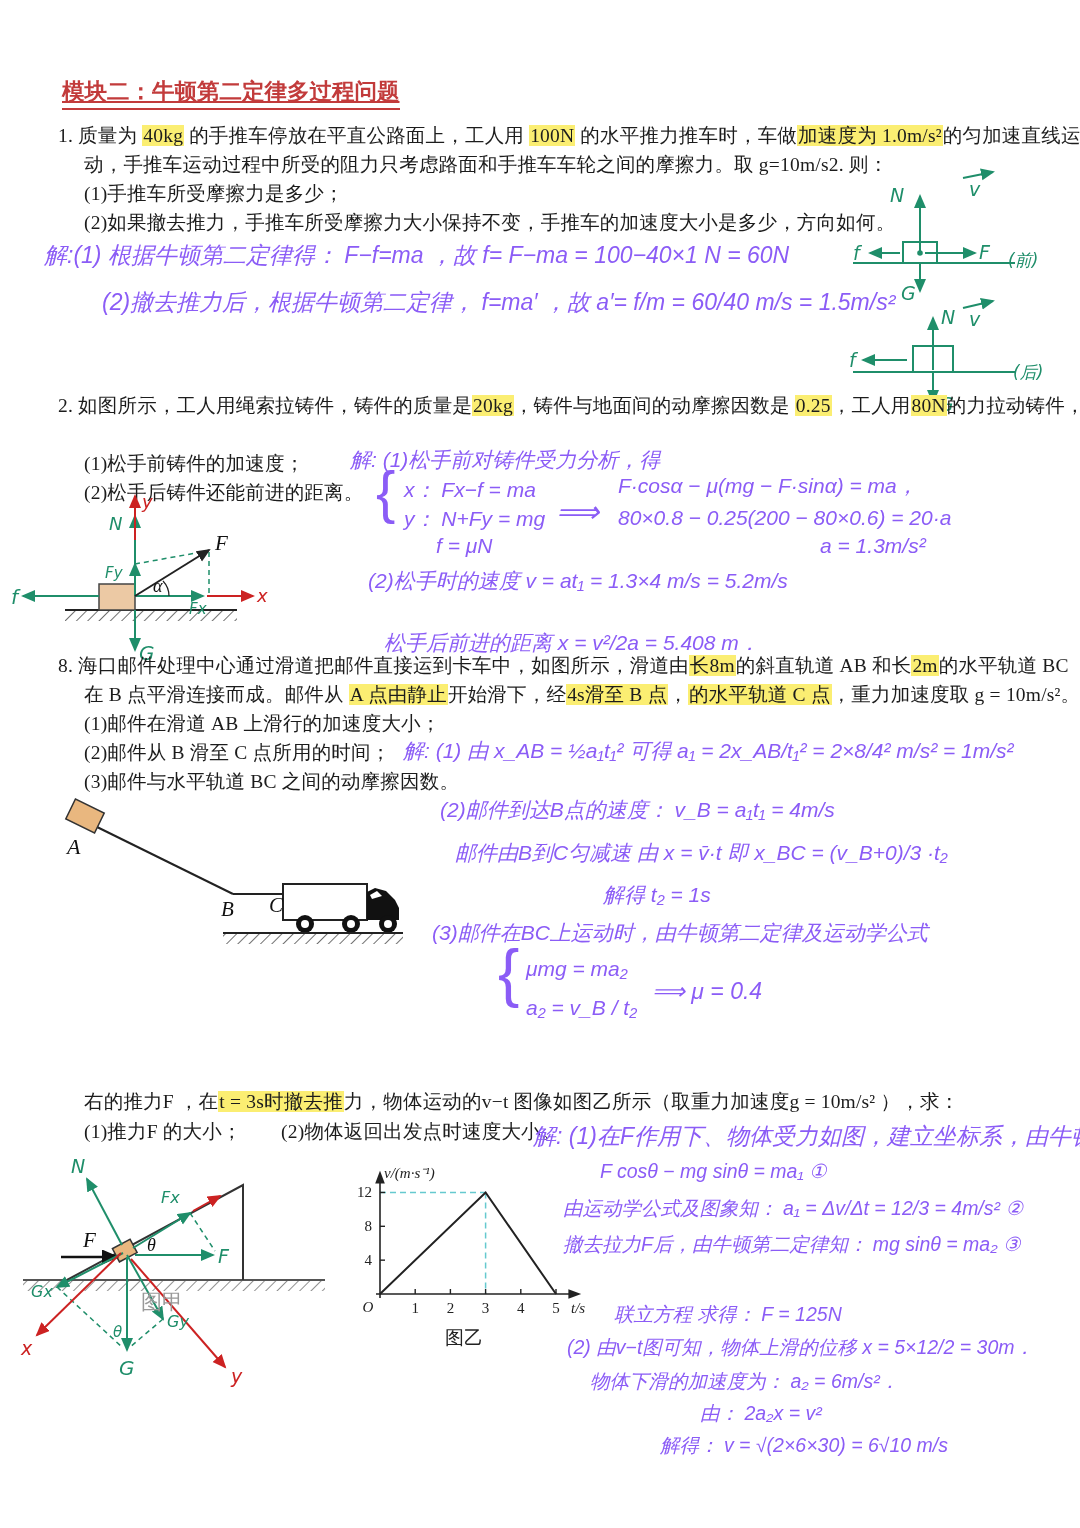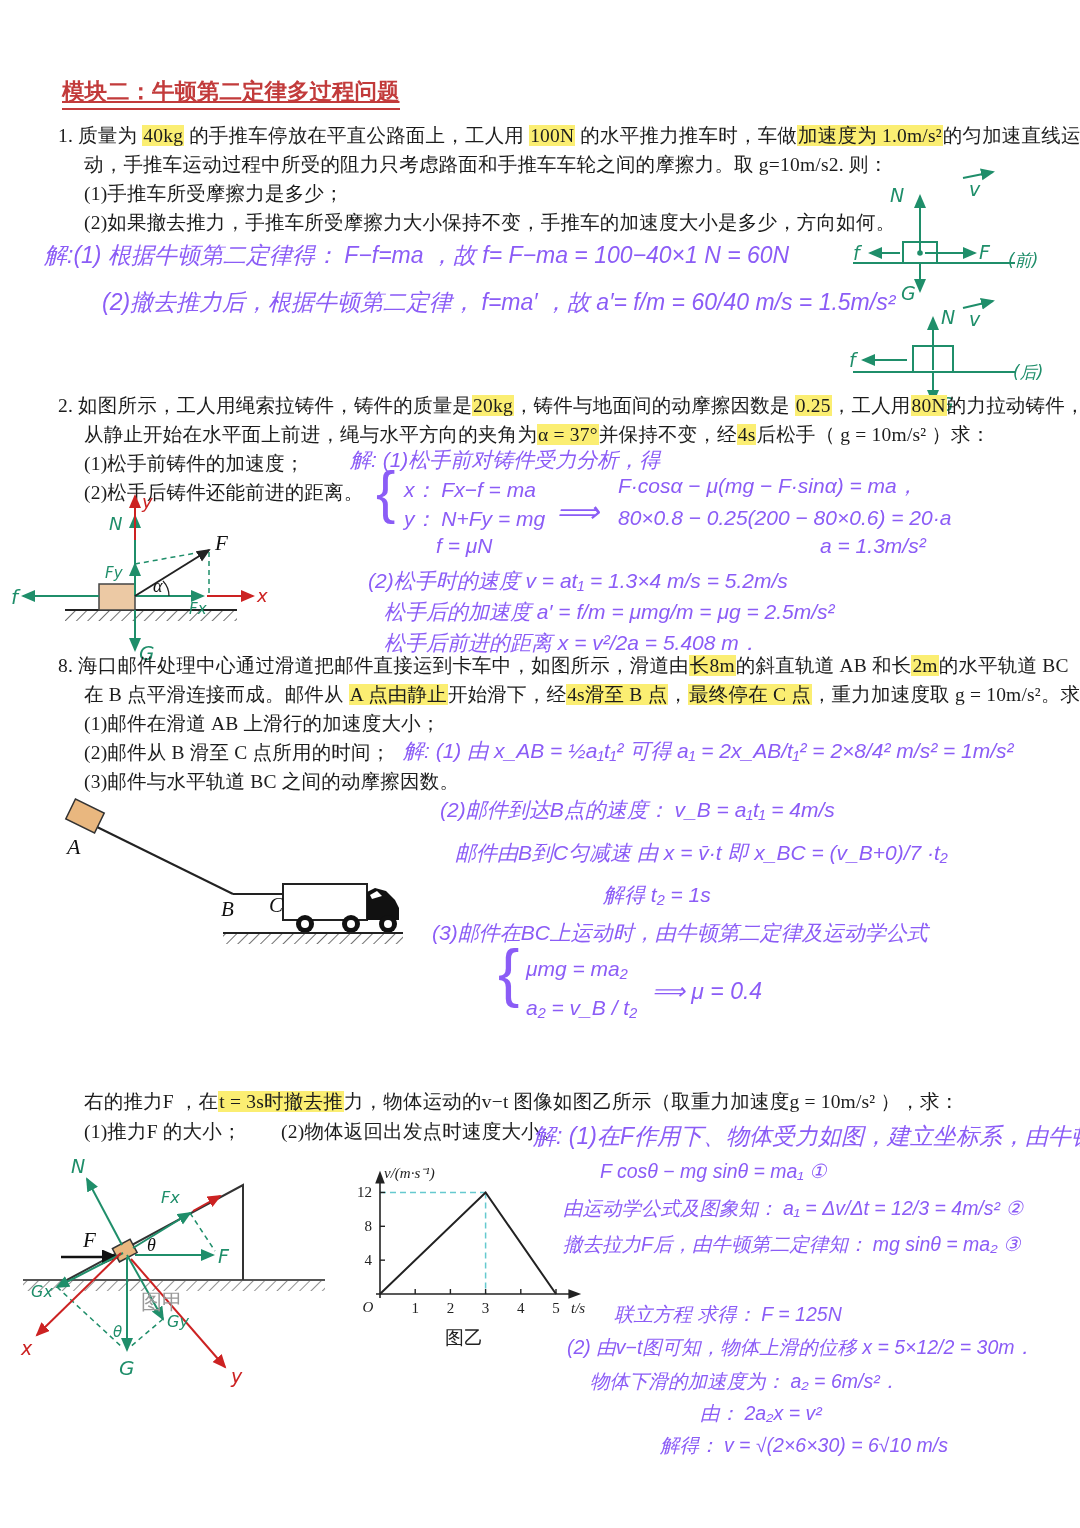--- a/index.html
+++ b/index.html
@@ -68,35 +68,33 @@
       <line x1="88" y1="204" x2="88" y2="234" marker-end="url(#ag)"></line>
     </g>
     <text class="glabel" x="96" y="156" font-size="19">N</text>
     <text class="glabel" x="124" y="158" font-size="19">v</text>
     <text class="glabel" x="4" y="199" font-size="19">f</text>
     <text class="glabel" x="94" y="243" font-size="19">G</text>
     <text class="glabel" x="168" y="210" font-size="17" font-style="normal">(后)</text>
   </svg>
 
   <div class="abs printed" style="left:58px;top:392px"><span>2. 如图所示，工人用绳索拉铸件，铸件的质量是</span><span class="hl">20kg</span><span>，铸件与地面间的动摩擦因数是 </span><span class="hl">0.25</span><span>，工人用</span><span class="hl">80N</span><span>的力拉动铸件，</span></div>
-  <div class="abs printed" style="left:84px;top:421px"><span>从静止开始在水平面上前进，绳与水平方向的夹角为</span><span class="hl">α = 37°</span><span>并保持不变，经</span><span class="hl">4s</span><span>后松手（ g = 10m/s² ）求：</span></div>
   <div class="abs printed" style="left:84px;top:450px"><span>(1)松手前铸件的加速度；</span></div>
   <div class="abs printed" style="left:84px;top:479px"><span>(2)松手后铸件还能前进的距离。</span></div>
 
   <div class="abs hw" style="left:350px;top:446px">解: (1)松手前对铸件受力分析，得</div>
   <div class="abs hw brace" style="left:376px;top:466px;font-size:58px">{</div>
   <div class="abs hw" style="left:404px;top:476px">x： Fx−f = ma</div>
   <div class="abs hw" style="left:404px;top:505px">y： N+Fy = mg</div>
   <div class="abs hw" style="left:436px;top:534px">f = μN</div>
   <div class="abs hw imply" style="left:556px;top:494px">⟹</div>
   <div class="abs hw" style="left:618px;top:472px">F·cosα − μ(mg − F·sinα) = ma，</div>
   <div class="abs hw" style="left:618px;top:506px">80×0.8 − 0.25(200 − 80×0.6) = 20·a</div>
   <div class="abs hw" style="left:820px;top:534px">a = 1.3m/s²</div>
   <div class="abs hw" style="left:368px;top:567px">(2)松手时的速度 v = at₁ = 1.3×4 m/s = 5.2m/s</div>
-  <div class="abs hw" style="left:384px;top:598px">松手后的加速度 a′ = f/m = μmg/m = μg = 2.5m/s²</div>
   <div class="abs hw" style="left:384px;top:629px">松手后前进的距离 x = v²/2a = 5.408 m．</div>
 
   <svg class="abs" style="left:5px;top:488px" width="270" height="180" viewBox="0 0 270 180">
     <defs>
       <marker id="ag2" markerWidth="9" markerHeight="8" refX="6" refY="3" orient="auto">
           <path d="M0,0 L7,3 L0,6 Z" fill="#1f8e6a"></path>
         </marker>
       <marker id="ar2" markerWidth="9" markerHeight="8" refX="6" refY="3" orient="auto">
           <path d="M0,0 L7,3 L0,6 Z" fill="#cc2222"></path>
         </marker>
@@ -128,28 +126,28 @@
     <text class="glabel" x="6" y="116" font-size="20">f</text>
     <text class="glabel" x="184" y="126" font-size="15">Fx</text>
     <text class="glabel" x="134" y="172" font-size="20">G</text>
     <text class="plabel" x="210" y="62" font-size="21">F</text>
     <text class="plabel" x="148" y="104" font-size="18">α</text>
     <text class="rlabel" x="137" y="20" font-size="18">y</text>
     <text class="rlabel" x="252" y="114" font-size="18">x</text>
   </svg>
 
   <div class="abs printed" style="left:58px;top:652px"><span>8. 海口邮件处理中心通过滑道把邮件直接运到卡车中，如图所示，滑道由</span><span class="hl">长8m</span><span>的斜直轨道 AB 和长</span><span class="hl">2m</span><span>的水平轨道 BC</span></div>
-  <div class="abs printed" style="left:84px;top:681px"><span>在 B 点平滑连接而成。邮件从 </span><span class="hl">A 点由静止</span><span>开始滑下，经</span><span class="hl">4s滑至 B 点</span><span>，</span><span class="hl">最终停在 C 点</span><span>，重力加速度取 g = 10m/s²。求：</span></div>
+  <div class="abs printed" style="left:84px;top:681px"><span>在 B 点平滑连接而成。邮件从 </span><span class="hl">A 点由静止</span><span>开始滑下，经</span><span class="hl">4s滑至 B 点</span><span>，</span><span class="hl">的水平轨道 C 点</span><span>，重力加速度取 g = 10m/s²。求：</span></div>
   <div class="abs printed" style="left:84px;top:710px"><span>(1)邮件在滑道 AB 上滑行的加速度大小；</span></div>
   <div class="abs printed" style="left:84px;top:739px"><span>(2)邮件从 B 滑至 C 点所用的时间；</span></div>
   <div class="abs printed" style="left:84px;top:768px"><span>(3)邮件与水平轨道 BC 之间的动摩擦因数。</span></div>
 
   <div class="abs hw" style="left:403px;top:737px">解: (1) 由 x_AB = ½a₁t₁²  可得 a₁ = 2x_AB/t₁² = 2×8/4² m/s² = 1m/s²</div>
   <div class="abs hw" style="left:440px;top:796px">(2)邮件到达B点的速度： v_B = a₁t₁ = 4m/s</div>
-  <div class="abs hw" style="left:455px;top:839px">邮件由B到C匀减速 由 x = v̄·t  即 x_BC = (v_B+0)/7 ·t₂</div>
+  <div class="abs hw" style="left:455px;top:839px">邮件由B到C匀减速 由 x = v̄·t  即 x_BC = (v_B+0)/3 ·t₂</div>
   <div class="abs hw" style="left:603px;top:881px">解得 t₂ = 1s</div>
   <div class="abs hw" style="left:432px;top:919px">(3)邮件在BC上运动时，由牛顿第二定律及运动学公式</div>
   <div class="abs hw brace" style="left:498px;top:945px;font-size:64px">{</div>
   <div class="abs hw" style="left:526px;top:957px">μmg = ma₂</div>
   <div class="abs hw" style="left:526px;top:996px">a₂ = v_B / t₂</div>
   <div class="abs hw hw-lg" style="left:652px;top:978px">⟹ μ = 0.4</div>
 
   <svg class="abs" style="left:55px;top:798px" width="350" height="160" viewBox="0 0 350 160">
     <defs>
       <pattern id="hp3" width="8" height="8" patternUnits="userSpaceOnUse" patternTransform="rotate(45)">

